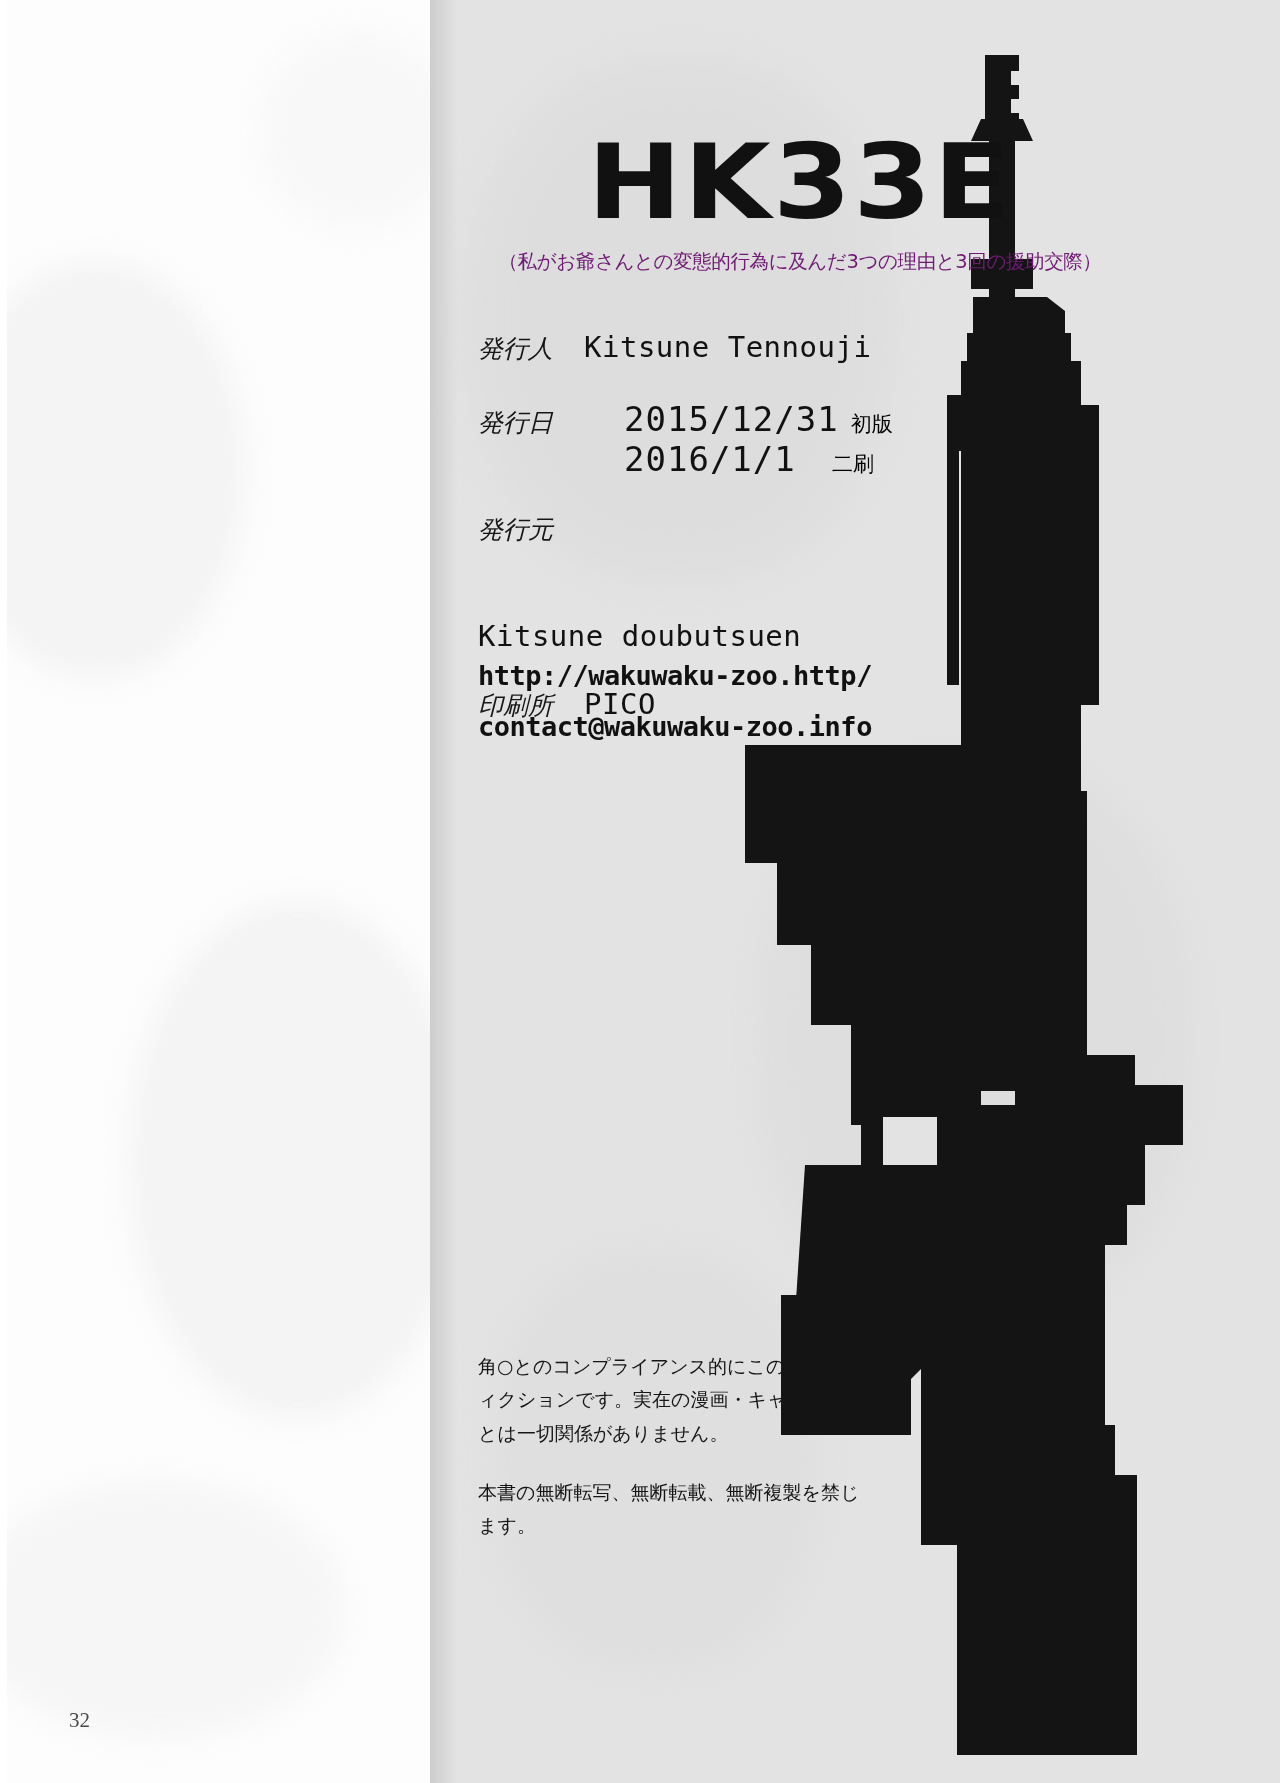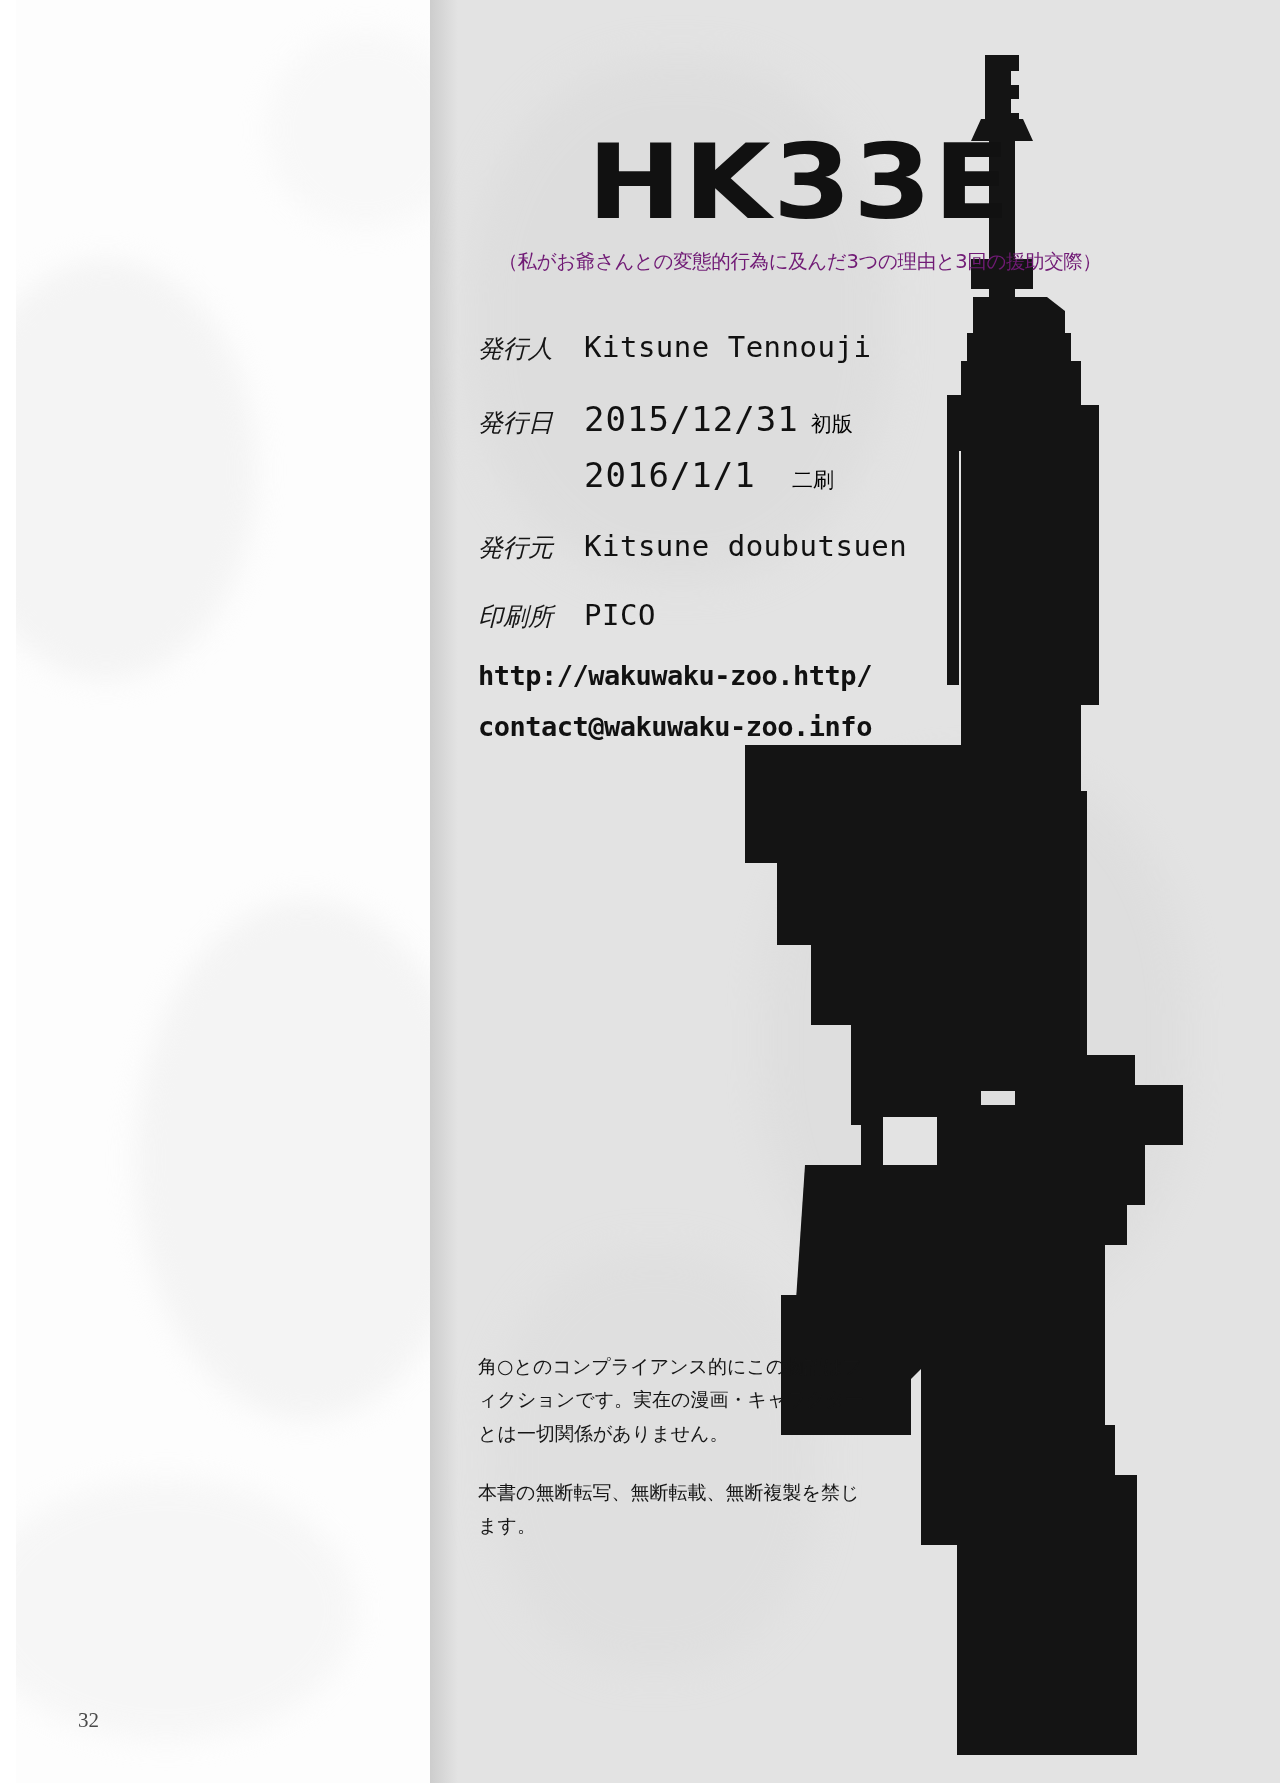--- a/index.html
+++ b/index.html
@@ -11,21 +11,21 @@
     width: 1280px;
     height: 1783px;
     position: relative;
     overflow: hidden;
     font-family: "Liberation Sans", sans-serif;
   }
 
   
   .left-page {
     position: absolute;
-    left: 16px; top: 0;
+    left: 7px; top: 0;
     width: 430px; height: 1783px;
     background: #fdfdfd;
     overflow: hidden;
   }
   .left-page .smudge {
     position: absolute;
     background: #f1f1f1;
     border-radius: 50%;
     filter: blur(14px);
     opacity: .75;
@@ -123,21 +123,22 @@
   }
   .colo-sub {
     font-size: 21px;
     font-weight: normal;
     margin-left: 12px;
     font-family: "DejaVu Sans", sans-serif;
   }
   .dates {
     display: flex;
     flex-direction: column;
-    gap: 16px;
+    gap: 0;
+    margin-left: 40px;
   }
   .date-line {
     display: flex;
     align-items: baseline;
   }
   .date-line .d {
     min-width: 196px;
   }
 
   .links {
@@ -268,21 +269,21 @@
           <span class="colo-value big d">2015/12/31</span>
           <span class="colo-sub">初版</span>
         </div>
         <div class="date-line">
           <span class="colo-value big d">2016/1/1</span>
           <span class="colo-sub">二刷</span>
         </div>
       </div>
     </div>
 
-    <div class="colo-row" style="margin-top:10px;">
+    <div class="colo-row" style="margin-top:10px;flex-direction:column;">
       <div class="colo-label">発行元</div>
       <div class="colo-value">Kitsune doubutsuen</div>
     </div>
 
     <div class="colo-row">
       <div class="colo-label">印刷所</div>
       <div class="colo-value">PICO</div>
     </div>
   </div>
 

